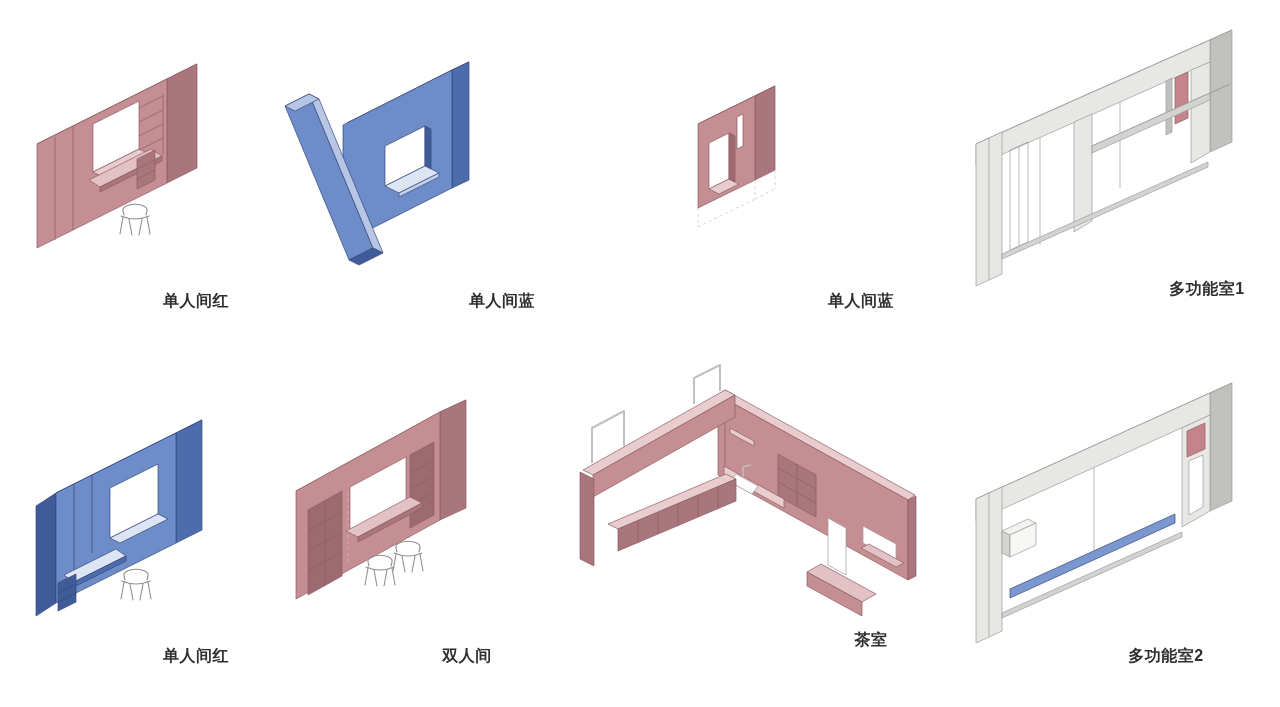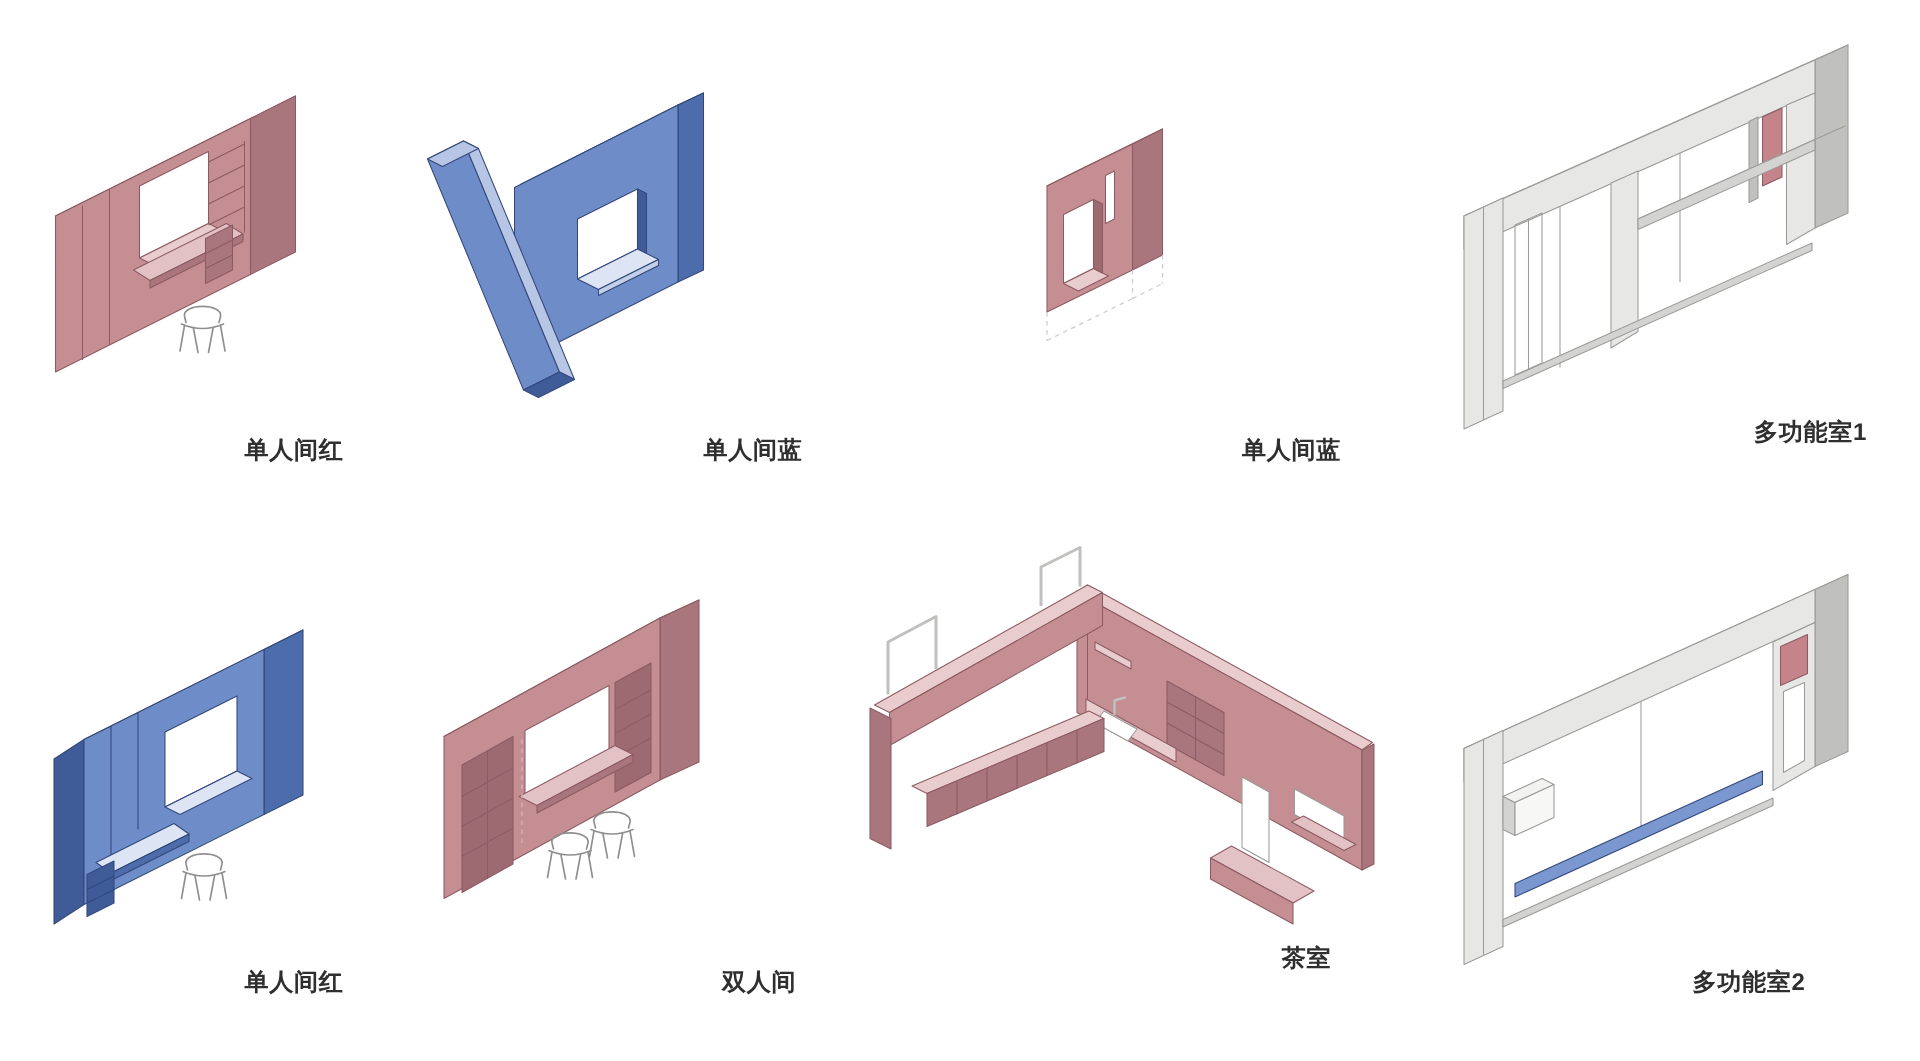--- a/index.html
+++ b/index.html
@@ -263,15 +263,15 @@
       <polygon points="40,154 66,142 66,164 40,176" fill="#f7f7f5" stroke="var(--gray-line)" stroke-width="0.7"></polygon>
     </g>
   </svg>
 </div>
 
 <div class="unit-label" style="left:196px;top:292px">单人间红</div>
 <div class="unit-label" style="left:502px;top:292px">单人间蓝</div>
 <div class="unit-label" style="left:861px;top:292px">单人间蓝</div>
 <div class="unit-label" style="left:1207px;top:280px">多功能室1</div>
 <div class="unit-label" style="left:196px;top:647px">单人间红</div>
-<div class="unit-label" style="left:506px;top:647px">双人间</div>
+<div class="unit-label" style="left:467px;top:647px">双人间</div>
 <div class="unit-label" style="left:871px;top:631px">茶室</div>
 <div class="unit-label" style="left:1166px;top:647px">多功能室2</div>
 
 </body></html>

